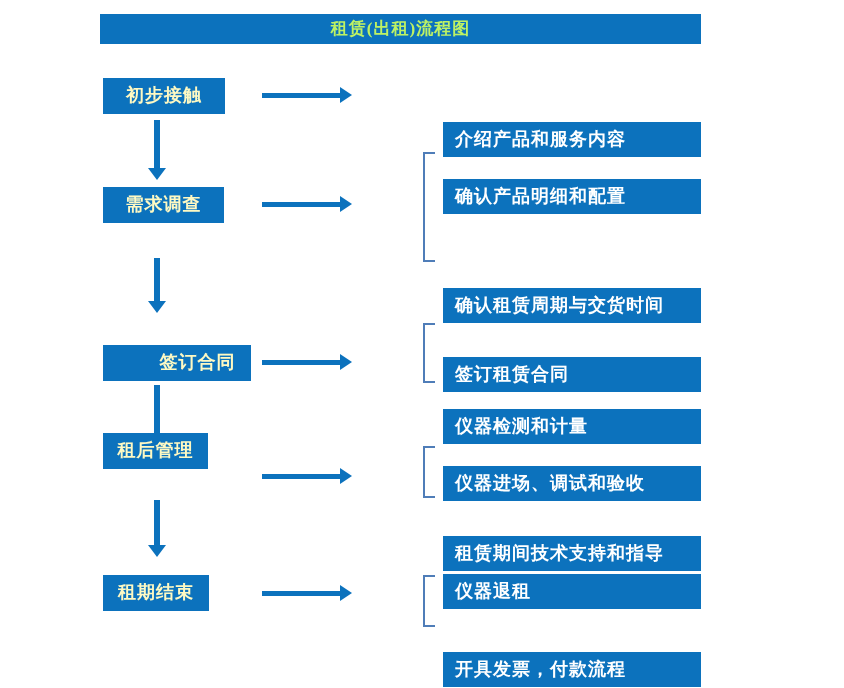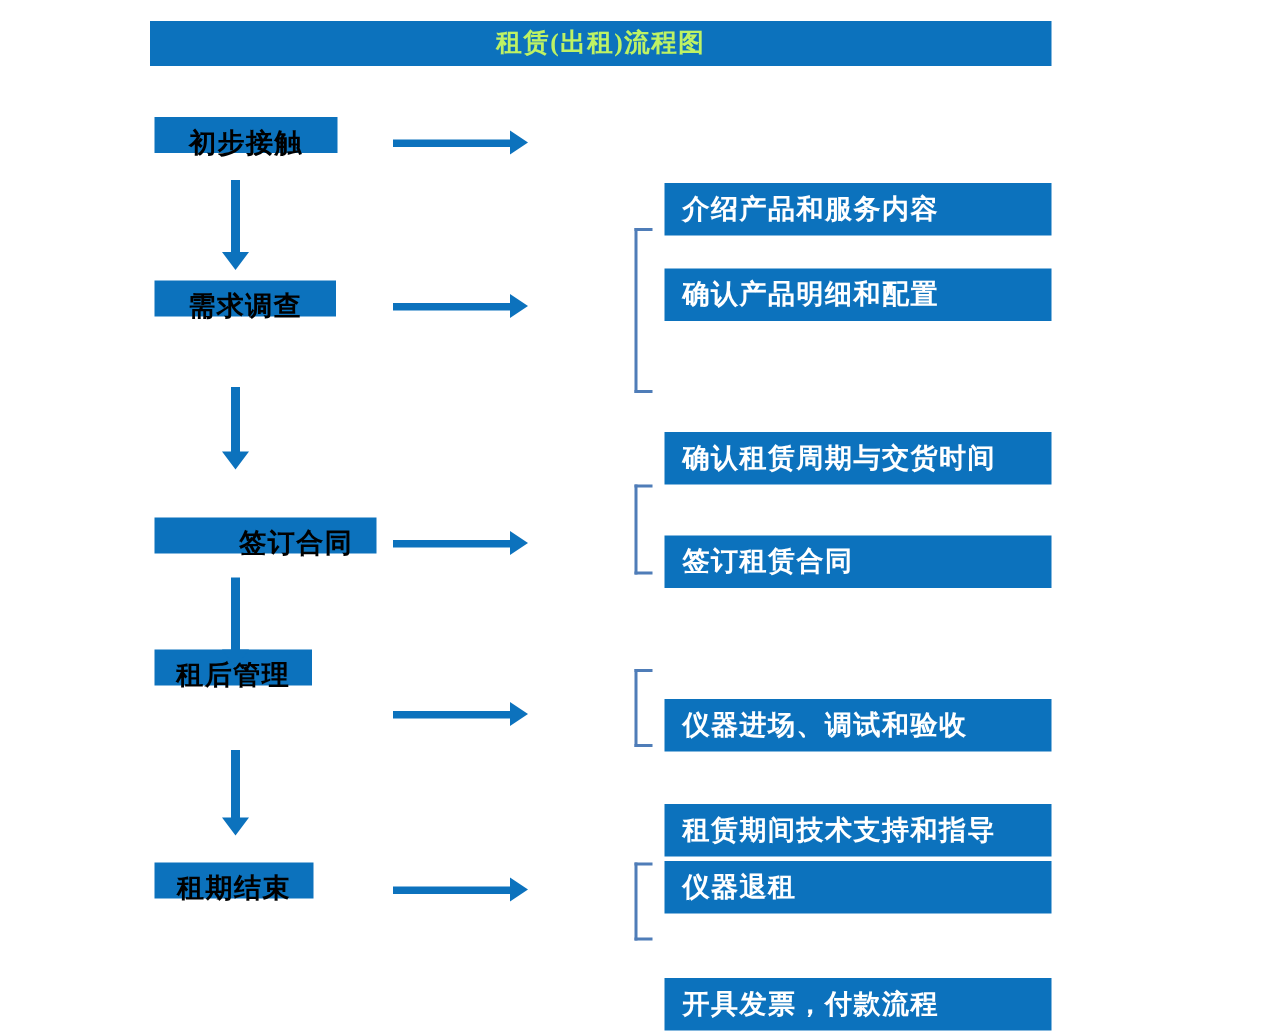--- a/index.html
+++ b/index.html
@@ -24,23 +24,23 @@
     background: var(--primary, #0c72bd);
     color: #bef264;
     font-weight: bold;
     font-size: 17px;
     line-height: 30px;
     text-align: center;
     letter-spacing: 1px;
   }
   .stage {
     position: absolute;
-    height: 24px;
+    height: 36px;
     background: var(--primary, #0c72bd);
-    color: #000000;
+    color: #fef9c3;
     font-weight: bold;
     font-size: 18px;
     line-height: 34px;
     text-align: center;
     letter-spacing: 1px;
   }
   .detail {
     position: absolute;
     left: 443px;
     width: 258px;
@@ -142,18 +142,19 @@
 
   <div class="bracket" style="top:152px; height:110px;"></div>
   <div class="bracket" style="top:323px; height:60px;"></div>
   <div class="bracket" style="top:446px; height:52px;"></div>
   <div class="bracket" style="top:575px; height:52px;"></div>
 
   <div class="detail" style="top:78px;">介绍产品和服务内容</div>
   <div class="detail" style="top:135px;">确认产品明细和配置</div>
   <div class="detail" style="top:244px;">确认租赁周期与交货时间</div>
   <div class="detail" style="top:313px;">签订租赁合同</div>
+  <div class="detail" style="top:365px;">仪器检测和计量</div>
   <div class="detail" style="top:422px;">仪器进场、调试和验收</div>
   <div class="detail" style="top:492px;">租赁期间技术支持和指导</div>
   <div class="detail" style="top:530px;">仪器退租</div>
   <div class="detail" style="top:608px;">开具发票，付款流程</div>
 
 </div>
 
 </body></html>

